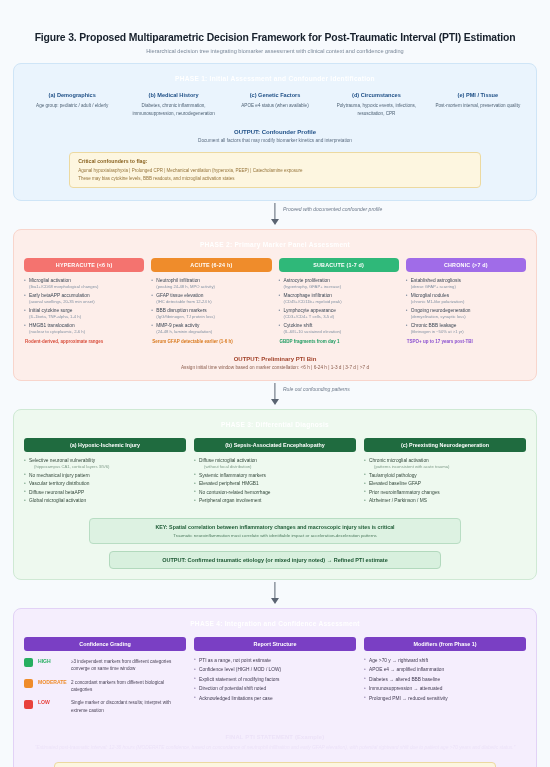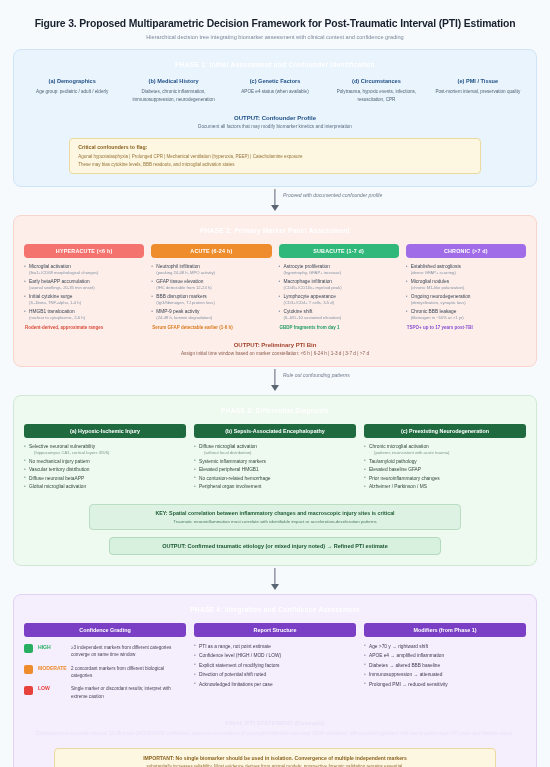--- a/index.html
+++ b/index.html
@@ -12,21 +12,21 @@
   }
   .page { width: 550px; padding: 12px 13px 30px 13px; }
 
   
   .fig-title {
     text-align: center;
     font-size: 10.4px;
     font-weight: bold;
     color: #17202c;
     letter-spacing: -0.15px;
-    margin-top: 6px;
+    margin-top: 20px;
   }
   .fig-sub {
     text-align: center;
     font-size: 5.6px;
     color: #7b8899;
     margin-top: 5px;
     margin-bottom: 9px;
   }
 
   

